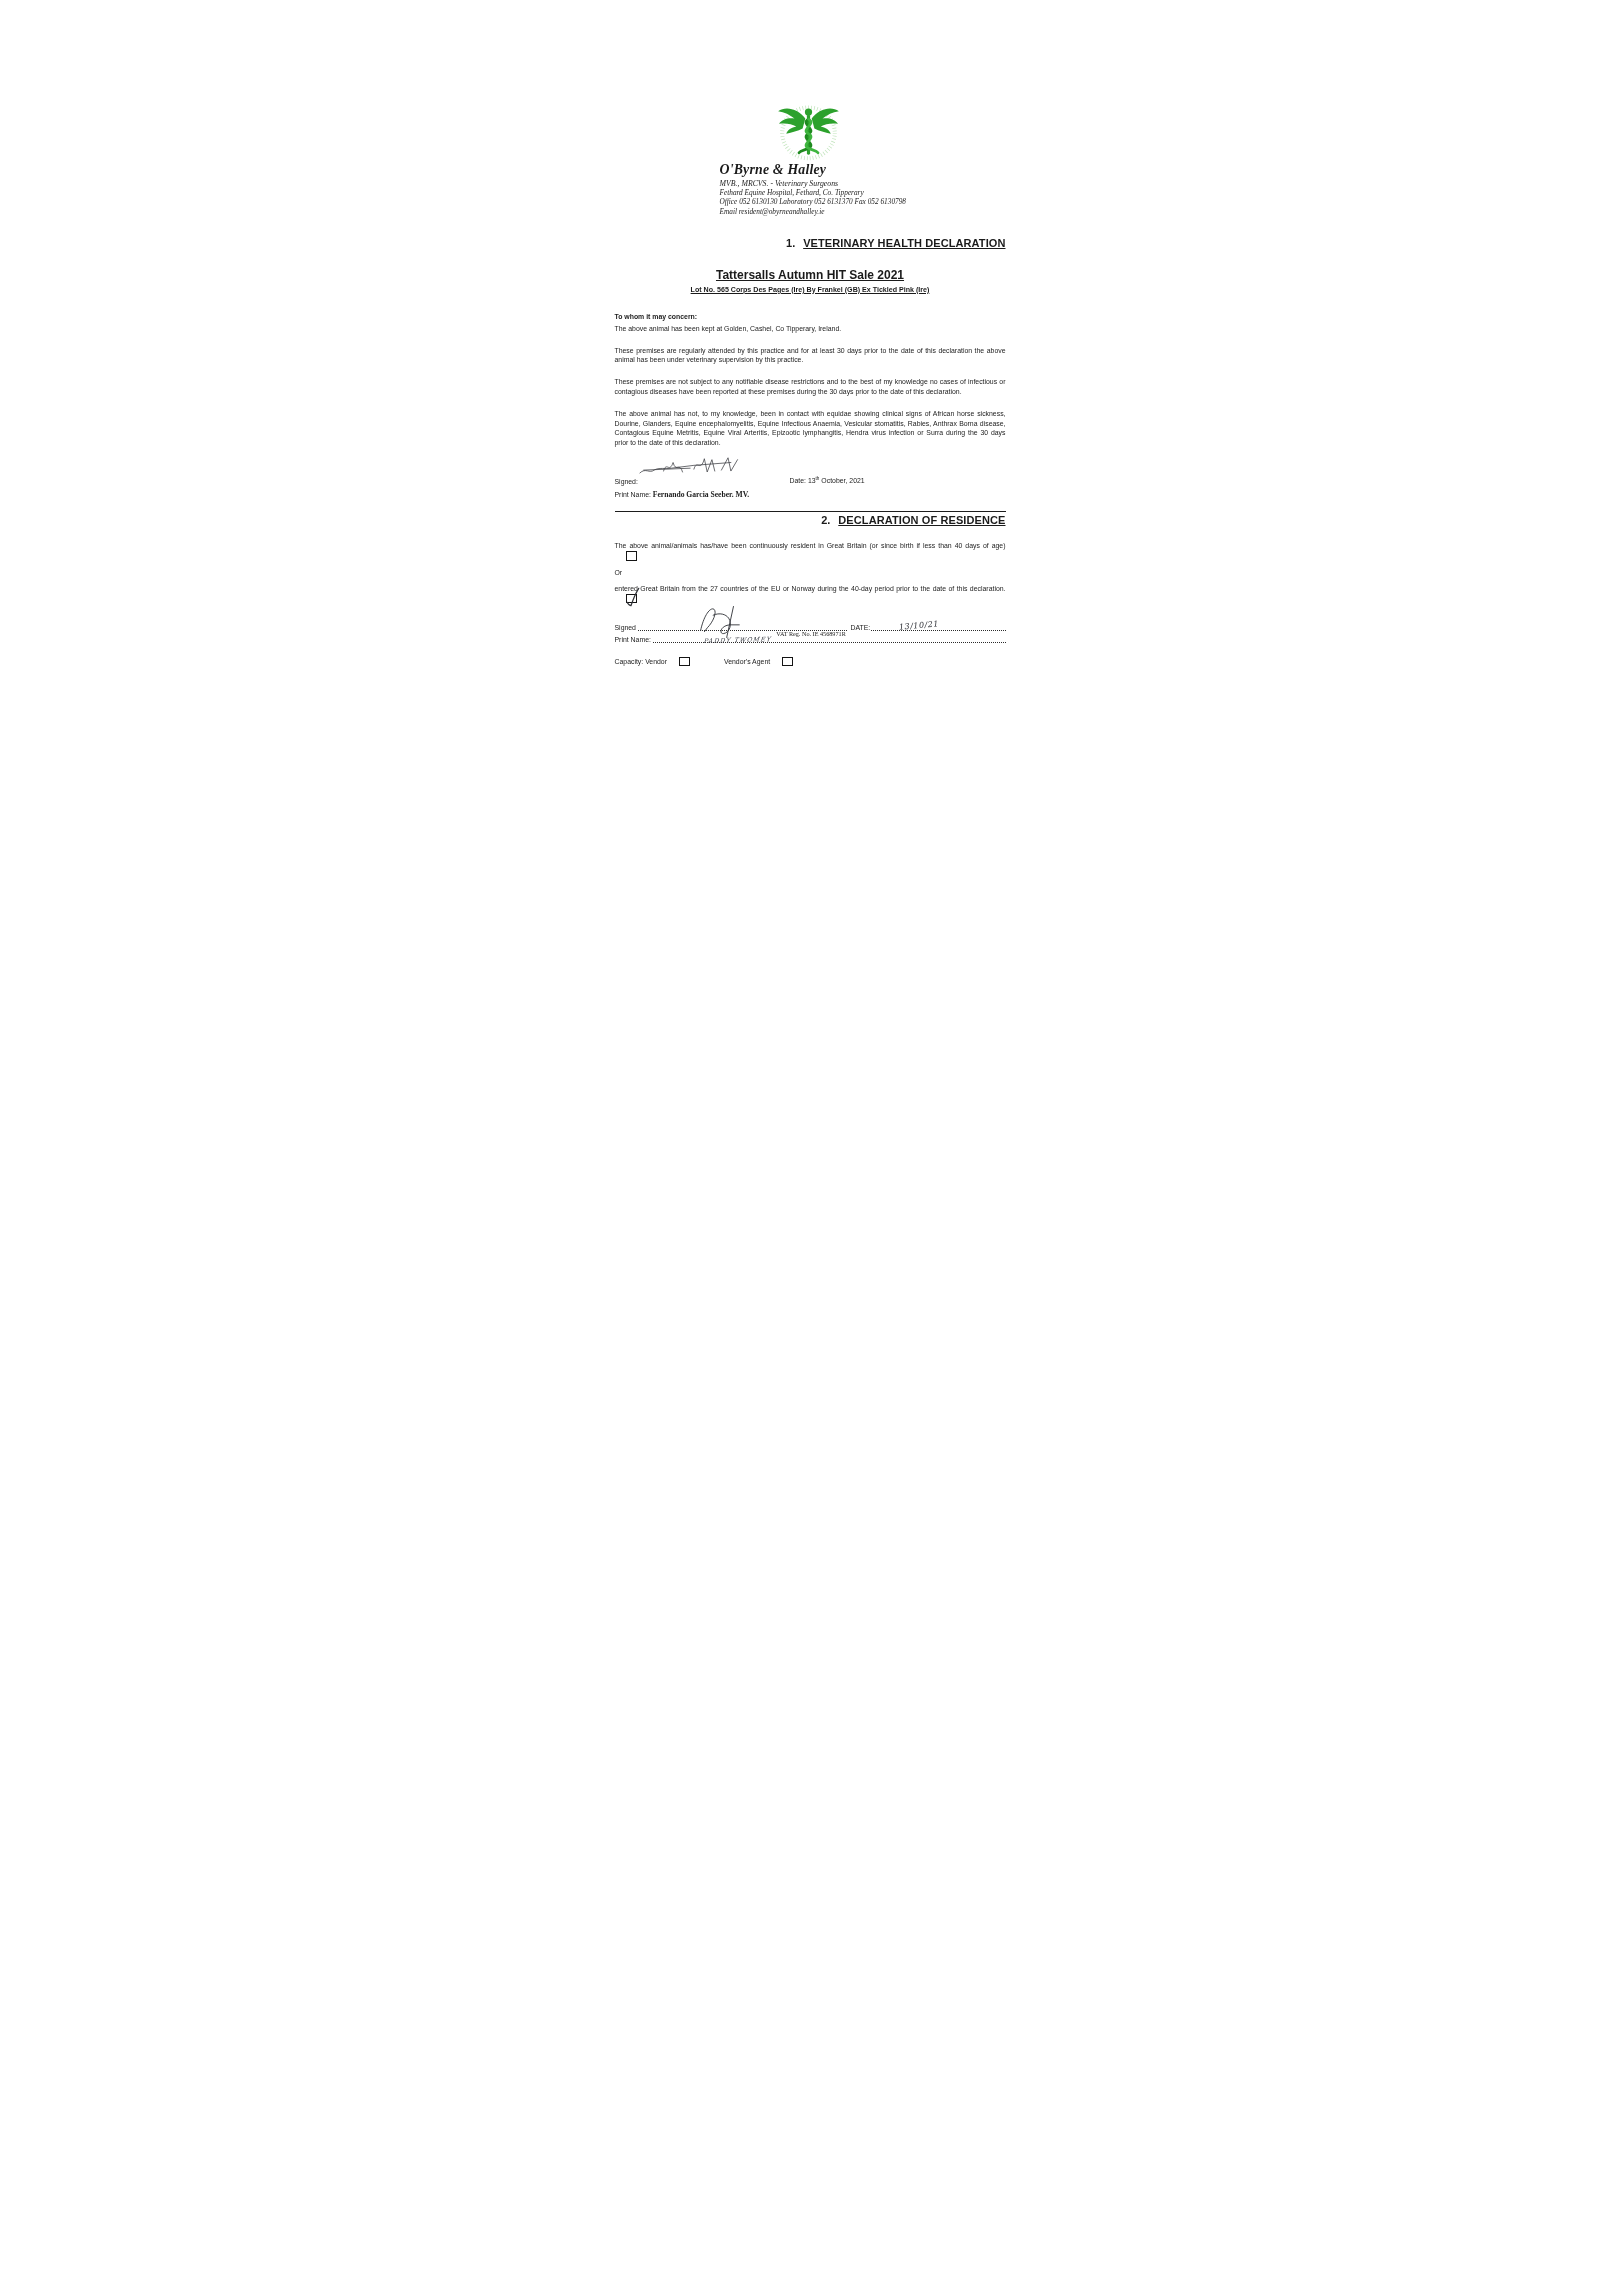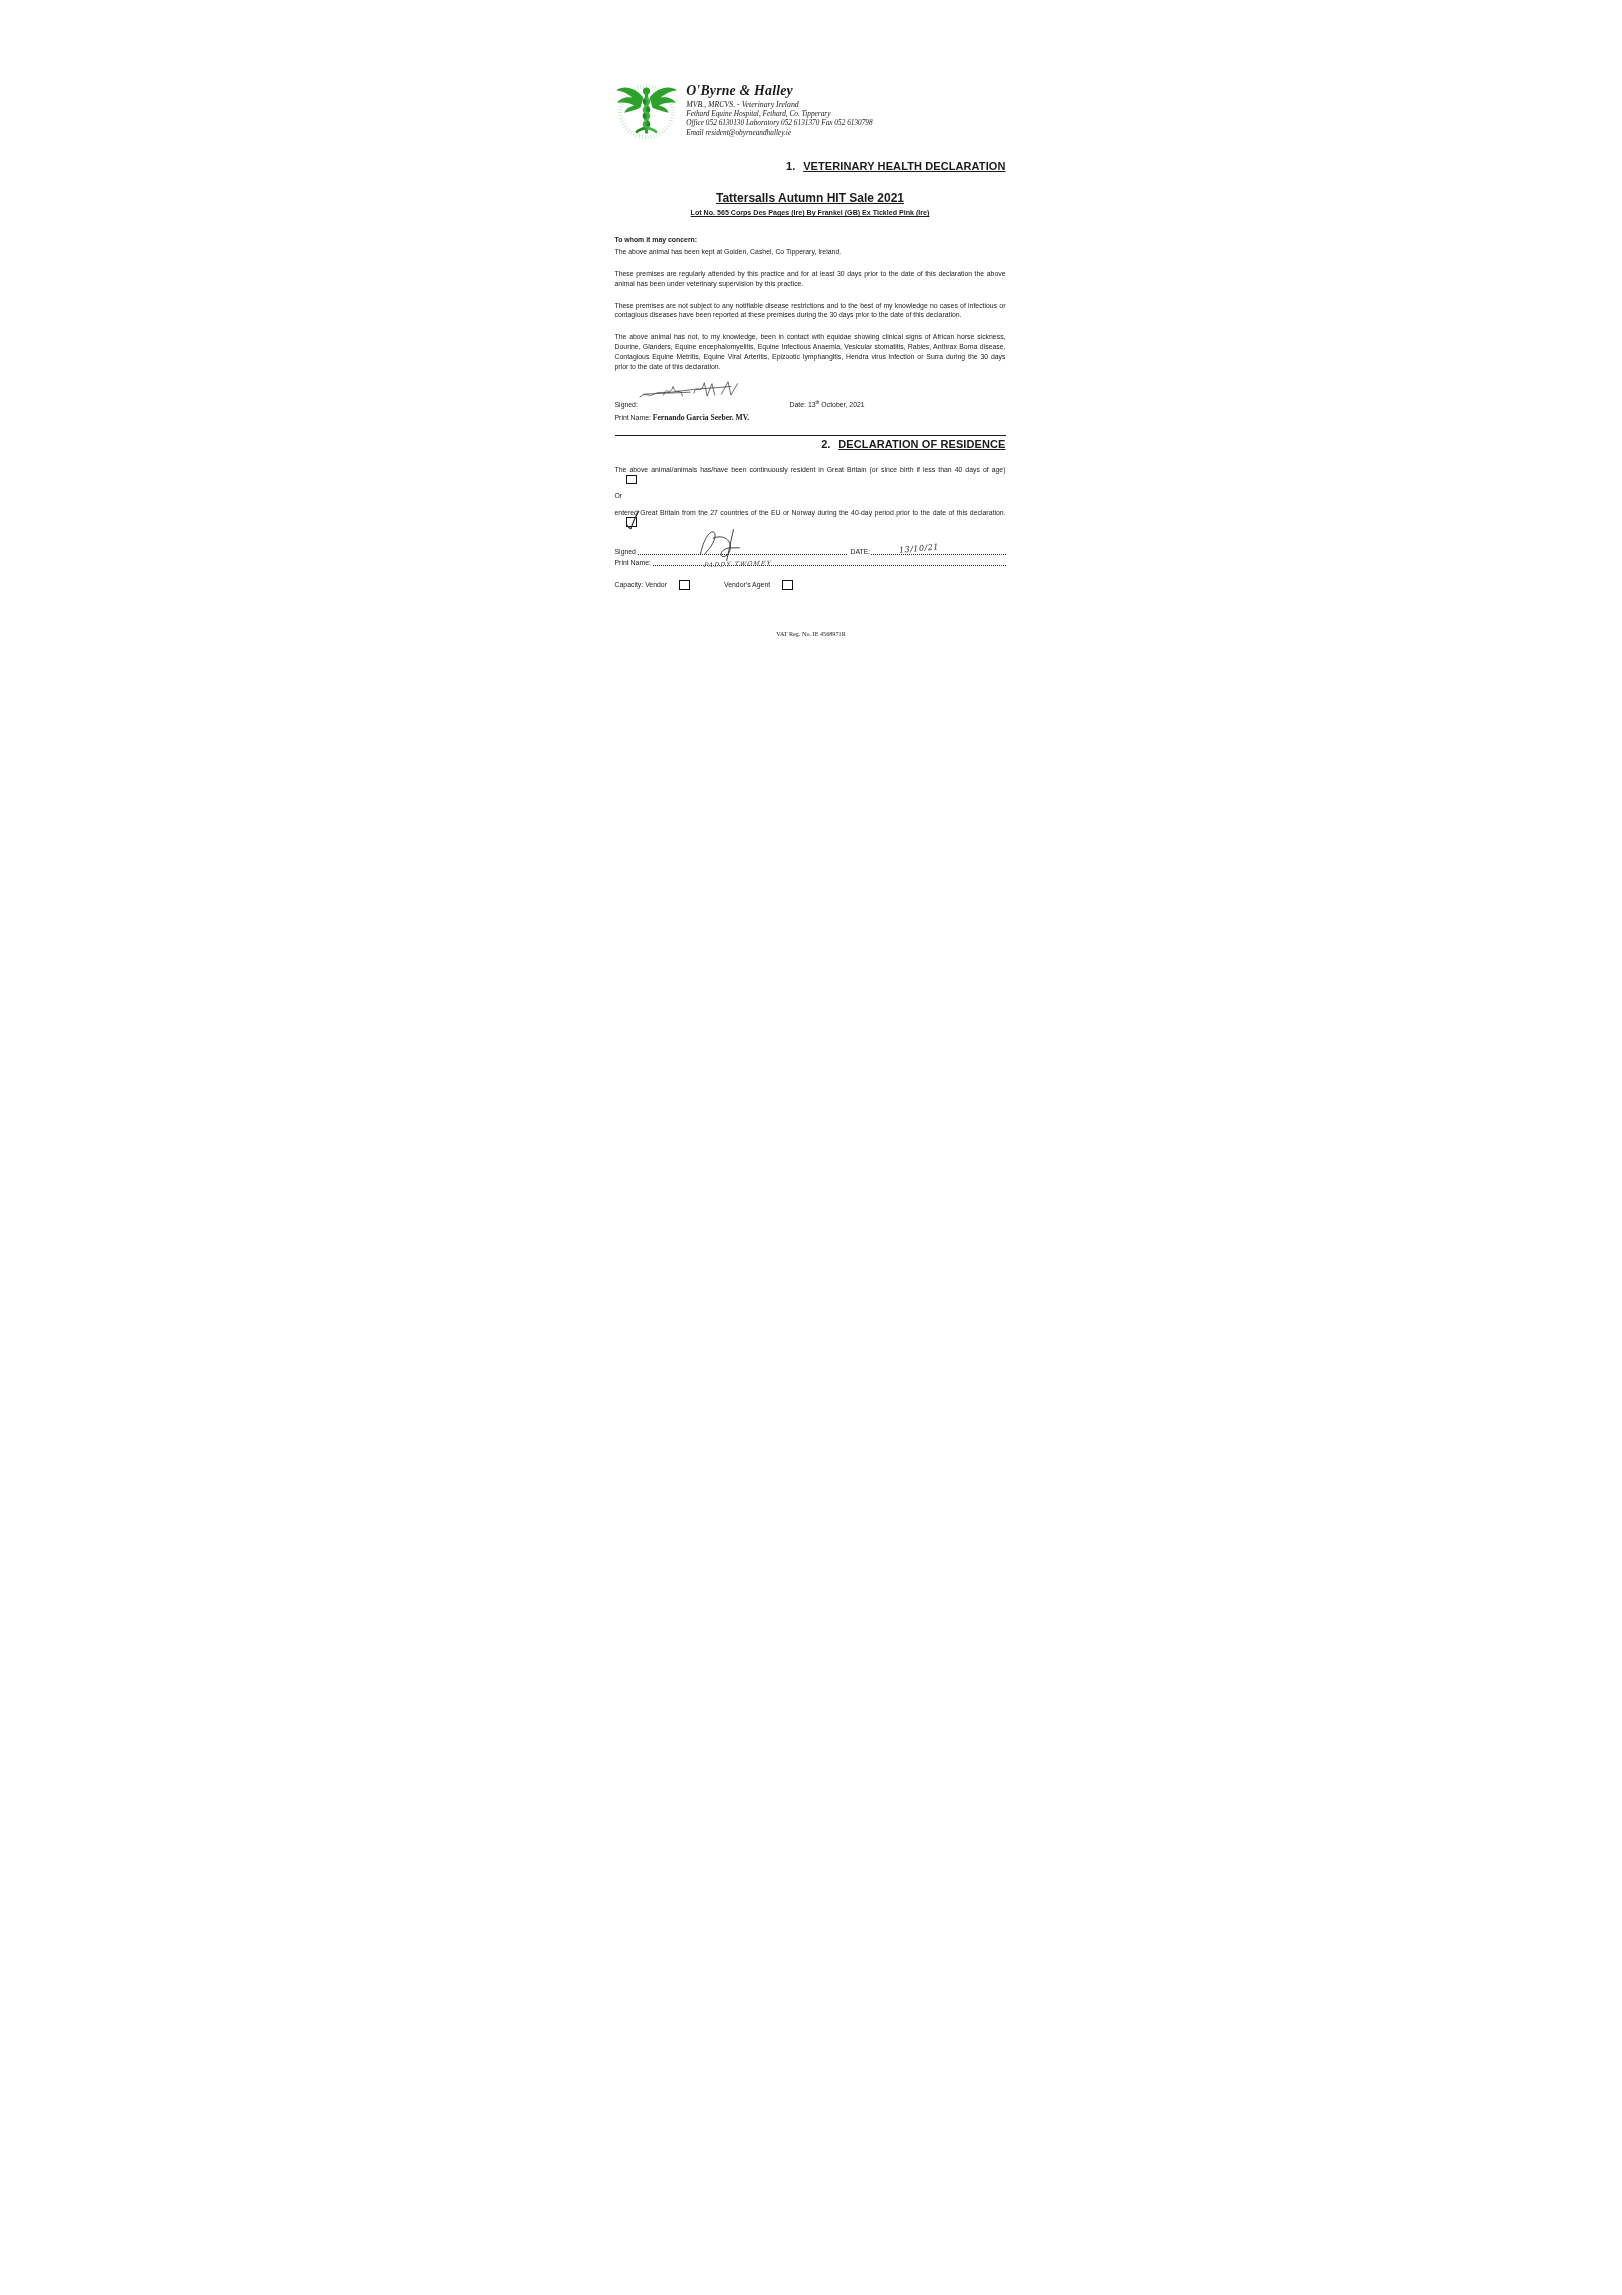--- a/index.html
+++ b/index.html
@@ -3,21 +3,21 @@
 <meta charset="utf-8">
 <style>
   * { margin:0; padding:0; box-sizing:border-box; }
   html,body { background:#ffffff; }
   body { font-family:"Liberation Sans","DejaVu Sans",sans-serif; color:#1b1b1b; }
 
   .page { width:505px; height:714px; margin:0 auto; background:#ffffff; position:relative; overflow:hidden; }
   .content { padding:0 58px 0 56px; }
 
   
-  .letterhead { display:flex; align-items:flex-start; margin-top:82px; }
+  .letterhead { display:flex; align-items:center; margin-top:103px;flex-direction:column; }
   .logo { width:69px; height:58px; flex:0 0 auto; margin-left:-2.8px; }
   .logo svg { width:100%; height:100%; overflow:visible; }
   .lh-text { margin-left:5.5px; padding-top:0.9px; font-family:"Liberation Serif","DejaVu Serif",serif; font-style:italic; }
   .practice-name { font-size:13.8px; font-weight:bold; line-height:1.1; letter-spacing:0.2px; }
   .lh-line { font-size:7.3px; line-height:1.22; margin-top:0.5px; }
   .lh-qual { font-size:7.8px; margin-top:1.8px; }
 
   
   .sec-head { text-align:right; font-size:11px; font-weight:bold; letter-spacing:0.1px; }
   .sec1-head { margin-top:20px; }
@@ -89,21 +89,21 @@
             <path d="M82 34 C 98 12, 126 6, 142 18 C 128 20, 116 26, 106 34 C 120 32, 134 36, 140 46 C 126 44, 112 46, 102 52 C 112 54, 122 60, 124 68 C 112 64, 98 62, 88 56 Z"></path>
             <circle cx="75" cy="20" r="8"></circle>
             <rect x="71.5" y="26" width="7" height="88" rx="3"></rect>
           </g>
           <path d="M75 36 C 56 46, 94 58, 75 68 C 56 78, 94 90, 75 100 C 66 105, 58 104, 54 110" fill="none" stroke="#1f8a1f" stroke-width="6" stroke-linecap="round"></path>
           <path d="M75 36 C 94 46, 56 58, 75 68 C 94 78, 56 90, 75 100 C 84 105, 92 104, 96 110" fill="none" stroke="#3fb53f" stroke-width="6" stroke-linecap="round"></path>
         </svg>
       </div>
       <div class="lh-text">
         <div class="practice-name">O'Byrne &amp; Halley</div>
-        <div class="lh-line lh-qual">MVB., MRCVS. - Veterinary Ireland</div>
+        <div class="lh-line lh-qual">MVB., MRCVS. - Veterinary Surgeons</div>
         <div class="lh-line">Fethard Equine Hospital, Fethard, Co. Tipperary</div>
         <div class="lh-line">Office 052 6130130 Laboratory 052 6131370 Fax 052 6130798</div>
         <div class="lh-line">Email resident@obyrneandhalley.ie</div>
       </div>
     </header>
 
     <h2 class="sec-head sec1-head">
       <span class="sec-num">1.</span><span class="sec-title">VETERINARY HEALTH DECLARATION</span>
     </h2>
 

